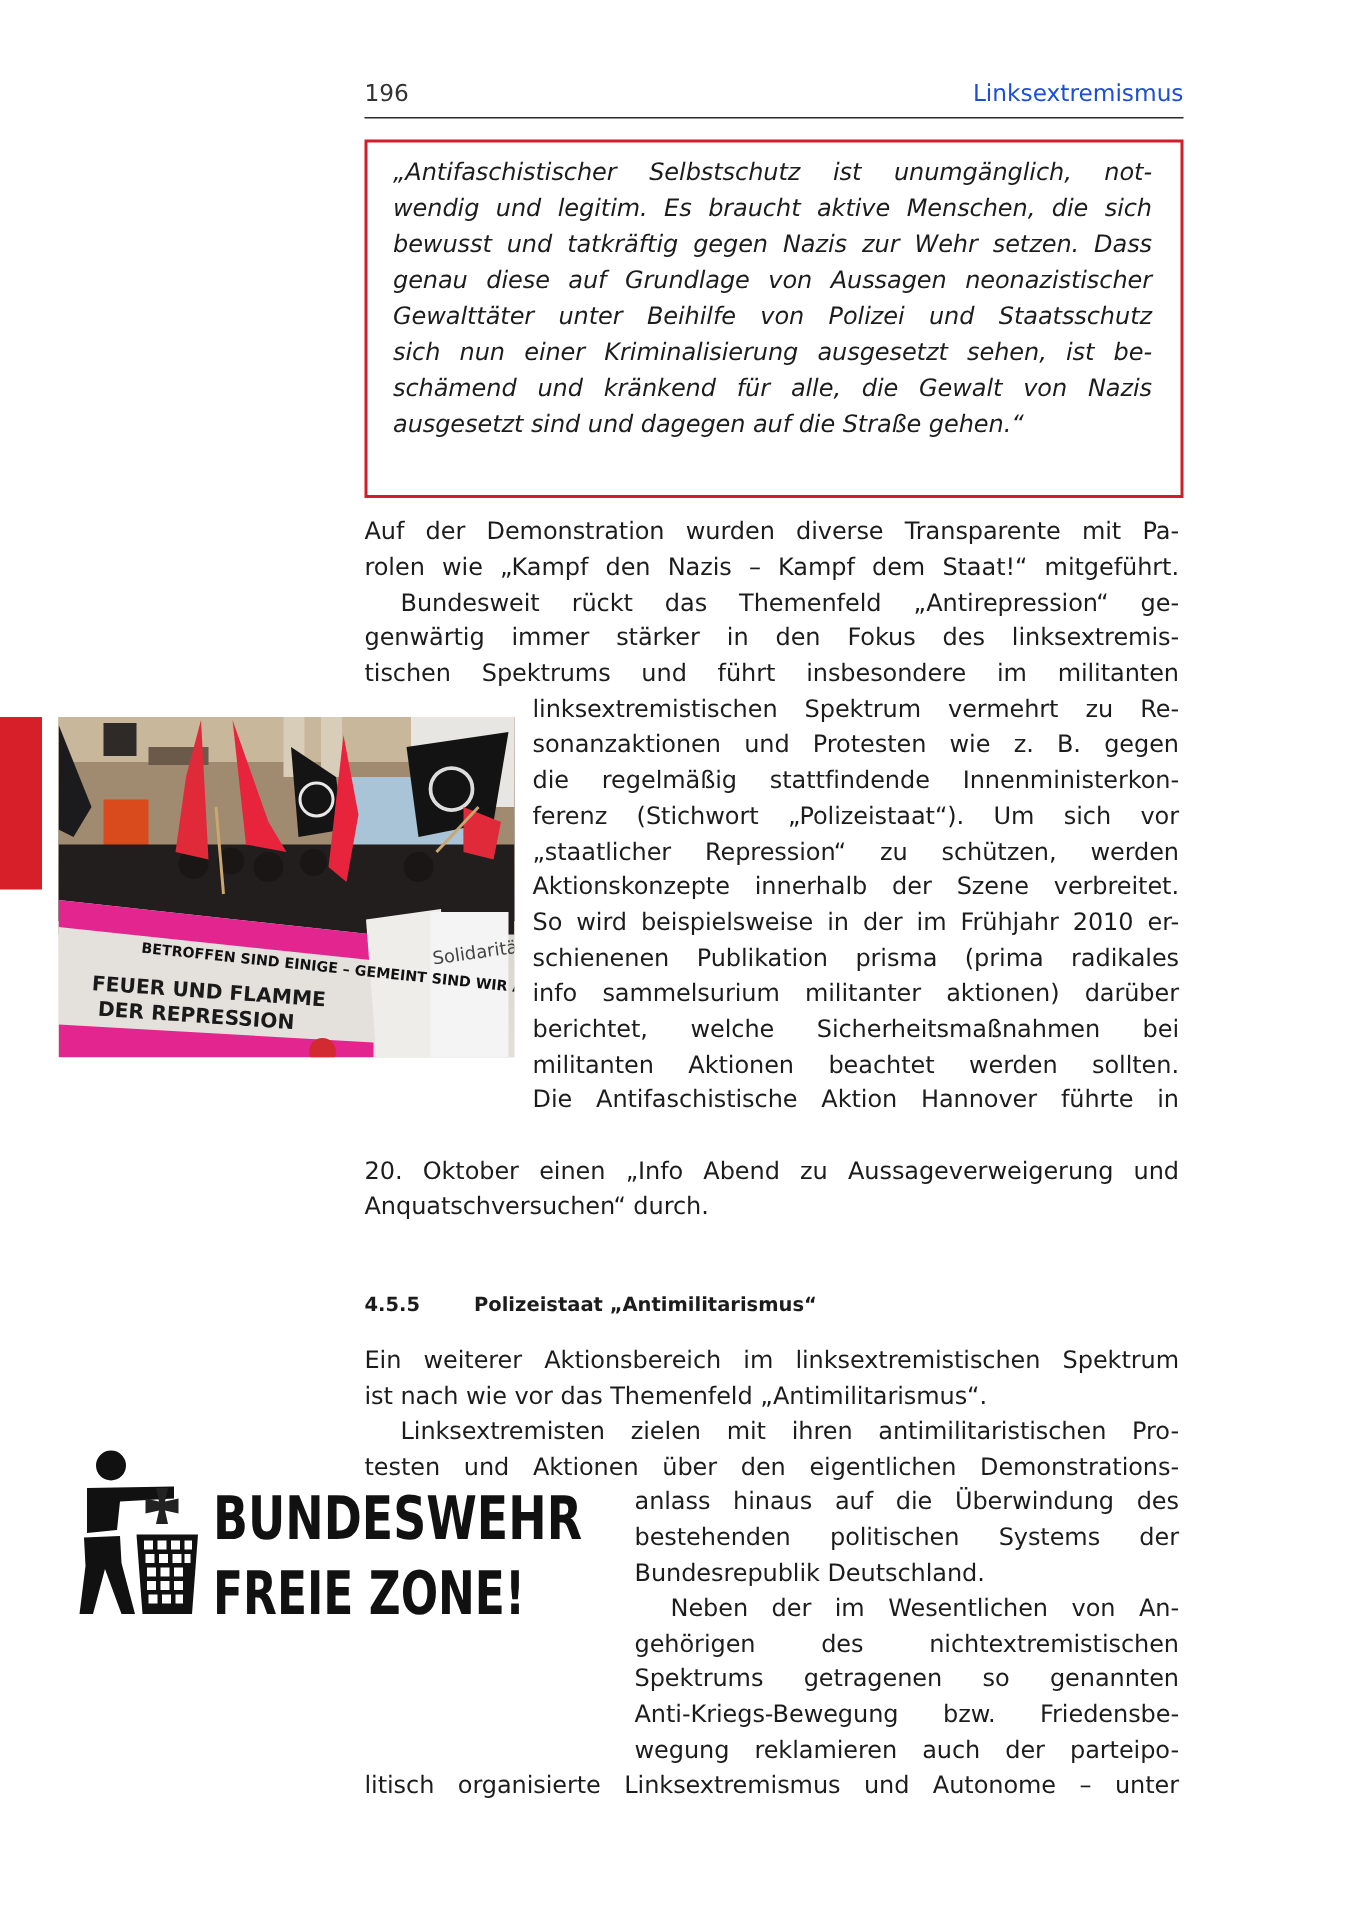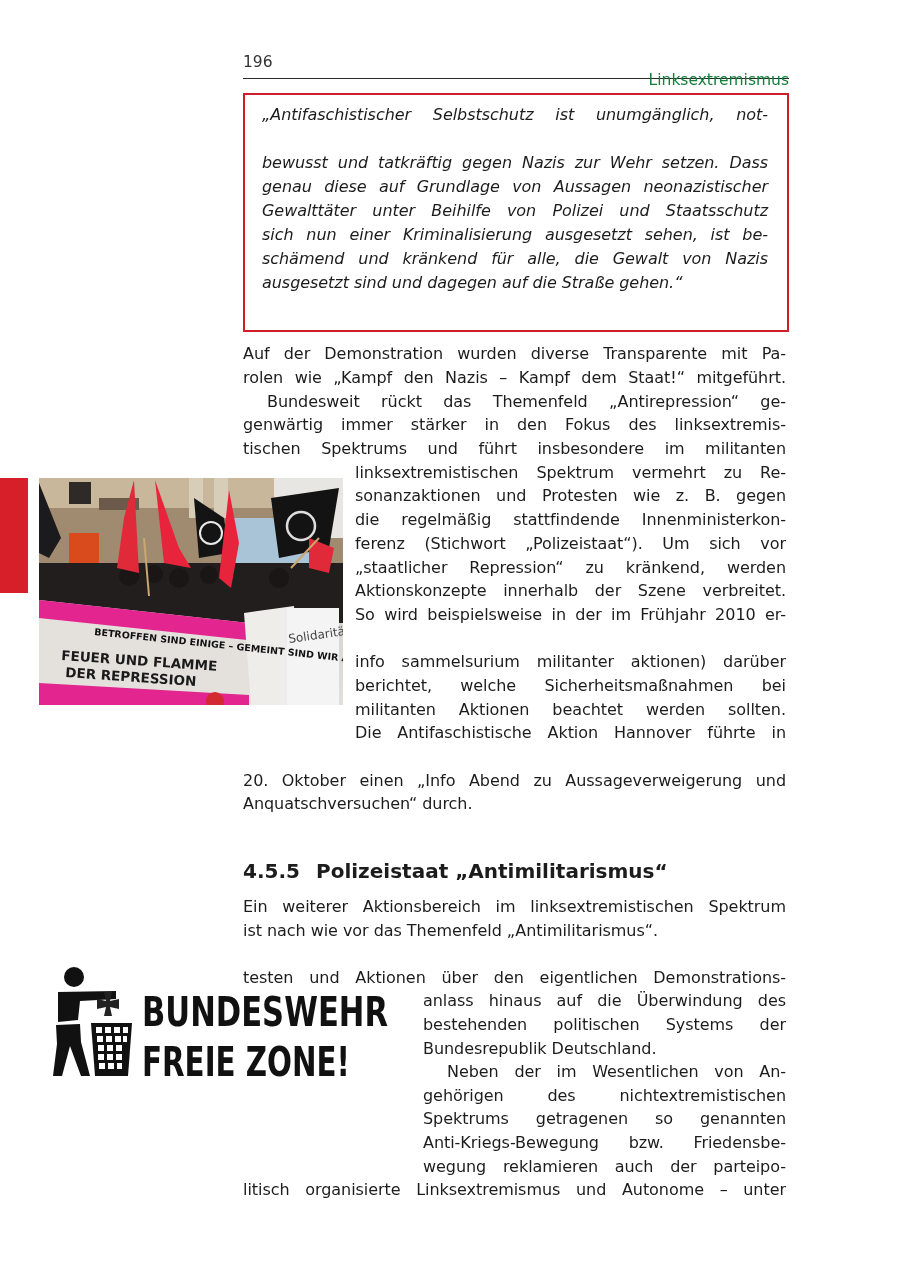--- a/index.html
+++ b/index.html
@@ -3,69 +3,71 @@
 <meta charset="utf-8">
 <style>
   html, body { margin: 0; padding: 0; background: #ffffff; }
   body { width: 900px; height: 1276px; position: relative; overflow: hidden;
          font-family: "DejaVu Sans", "Liberation Sans", sans-serif; color: #1c1c1c; }
   .page { position: absolute; left: 0; top: 0; width: 900px; height: 1276px; }
 
   .running-head { position: absolute; left: 243px; top: 52px; width: 546px; height: 26px;
                   border-bottom: 1.6px solid #2a2a2a; font-size: 15.5px; color: #333; }
   .page-num { position: absolute; left: 0; top: 1px; }
-  .chapter { position: absolute; right: 0; top: 19px; color: #15803d; text-align: right; }
+  .chapter { position: absolute; right: 0; top: 1px; color: #1d4ed8; text-align: right; }
 
   .quote-box { position: absolute; left: 243px; top: 93px; width: 542px; height: 235px;
                border: 2px solid #cf1f2a; }
   .line { position: absolute; white-space: nowrap; font-size: 16px; line-height: 22px;
           letter-spacing: -0.05px; }
   .j { text-align: justify; text-align-last: justify; }
   .it { font-style: italic; }
 
   .red-tab { position: absolute; left: 0; top: 478px; width: 28px; height: 115px; background: #d71f29; }
 
   .photo { position: absolute; left: 39px; top: 478px; width: 304px; height: 227px; overflow: hidden;
            background: linear-gradient(180deg, #b59c7e 0%, #8a7662 20%, #3a3230 45%, #2a2424 60%, #d8d4cf 60%, #e2dfdb 100%); }
 
   .logo { position: absolute; left: 44px; top: 964px; width: 350px; height: 120px; }
 
-  .heading { position: absolute; top: 860px; font-weight: bold; font-size: 20px; line-height: 22px; }
+  .heading { position: absolute; top: 860px; font-weight: bold; font-size: 13px; line-height: 22px; }
 </style>
 </head>
 <body>
 
 <div class="page">
 
   <div class="running-head">
     <span class="page-num">196</span>
     <span class="chapter">Linksextremismus</span>
   </div>
 
   <div class="quote-box"></div>
   <div class="line it j" style="left:262px;top:104px;width:506px">„Antifaschistischer Selbstschutz ist unumgänglich, not-</div>
+  <div class="line it j" style="left:262px;top:128px;width:506px">wendig und legitim. Es braucht aktive Menschen, die sich</div>
   <div class="line it j" style="left:262px;top:152px;width:506px">bewusst und tatkräftig gegen Nazis zur Wehr setzen. Dass</div>
   <div class="line it j" style="left:262px;top:176px;width:506px">genau diese auf Grundlage von Aussagen neonazistischer</div>
   <div class="line it j" style="left:262px;top:200px;width:506px">Gewalttäter unter Beihilfe von Polizei und Staatsschutz</div>
   <div class="line it j" style="left:262px;top:224px;width:506px">sich nun einer Kriminalisierung ausgesetzt sehen, ist be-</div>
   <div class="line it j" style="left:262px;top:248px;width:506px">schämend und kränkend für alle, die Gewalt von Nazis</div>
   <div class="line it" style="left:262px;top:272px">ausgesetzt sind und dagegen auf die Straße gehen.“</div>
 
   <div class="line j" style="left:243px;top:343px;width:543px">Auf der Demonstration wurden diverse Transparente mit Pa-</div>
   <div class="line j" style="left:243px;top:367px;width:543px">rolen wie „Kampf den Nazis – Kampf dem Staat!“ mitgeführt.</div>
   <div class="line j" style="left:267px;top:391px;width:519px">Bundesweit rückt das Themenfeld „Antirepression“ ge-</div>
   <div class="line j" style="left:243px;top:438px;width:543px">tischen Spektrums und führt insbesondere im militanten</div>
   <div class="line j" style="left:243px;top:414px;width:543px">genwärtig immer stärker in den Fokus des linksextremis-</div>
   <div class="line j" style="left:355px;top:462px;width:431px">linksextremistischen Spektrum vermehrt zu Re-</div>
   <div class="line j" style="left:355px;top:485px;width:431px">sonanzaktionen und Protesten wie z. B. gegen</div>
   <div class="line j" style="left:355px;top:509px;width:431px">die regelmäßig stattfindende Innenministerkon-</div>
   <div class="line j" style="left:355px;top:533px;width:431px">ferenz (Stichwort „Polizeistaat“). Um sich vor</div>
-  <div class="line j" style="left:355px;top:557px;width:431px">„staatlicher Repression“ zu kränkend, werden</div>
+  <div class="line j" style="left:355px;top:557px;width:431px">„staatlicher Repression“ zu schützen, werden</div>
   <div class="line j" style="left:355px;top:580px;width:431px">Aktionskonzepte innerhalb der Szene verbreitet.</div>
   <div class="line j" style="left:355px;top:604px;width:431px">So wird beispielsweise in der im Frühjahr 2010 er-</div>
+  <div class="line j" style="left:355px;top:628px;width:431px">schienenen Publikation prisma (prima radikales</div>
   <div class="line j" style="left:355px;top:651px;width:431px">info sammelsurium militanter aktionen) darüber</div>
   <div class="line j" style="left:355px;top:675px;width:431px">berichtet, welche Sicherheitsmaßnahmen bei</div>
   <div class="line j" style="left:355px;top:699px;width:431px">militanten Aktionen beachtet werden sollten.</div>
   <div class="line j" style="left:355px;top:722px;width:431px">Die Antifaschistische Aktion Hannover führte in</div>
   <div class="line j" style="left:243px;top:770px;width:543px">20. Oktober einen „Info Abend zu Aussageverweigerung und</div>
   <div class="line" style="left:243px;top:793px">Anquatschversuchen“ durch.</div>
 
   <div class="red-tab"></div>
 
   <div class="photo">
@@ -111,20 +113,21 @@
       <text x="250" y="165" font-family="DejaVu Sans, sans-serif" font-size="12" fill="#444" transform="rotate(-8 250 165)">Solidarität</text>
       <circle cx="176" cy="223" r="9" fill="#d22a30"></circle>
     </svg>
   </div>
 
   <div class="heading" style="left:243px">4.5.5</div>
   <div class="heading" style="left:316px">Polizeistaat „Antimilitarismus“</div>
 
   <div class="line j" style="left:243px;top:896px;width:543px">Ein weiterer Aktionsbereich im linksextremistischen Spektrum</div>
   <div class="line" style="left:243px;top:920px">ist nach wie vor das Themenfeld „Antimilitarismus“.</div>
+  <div class="line j" style="left:267px;top:943px;width:519px">Linksextremisten zielen mit ihren antimilitaristischen Pro-</div>
   <div class="line j" style="left:243px;top:967px;width:543px">testen und Aktionen über den eigentlichen Demonstrations-</div>
   <div class="line j" style="left:423px;top:990px;width:363px">anlass hinaus auf die Überwindung des</div>
   <div class="line j" style="left:423px;top:1014px;width:363px">bestehenden politischen Systems der</div>
   <div class="line" style="left:423px;top:1038px">Bundesrepublik Deutschland.</div>
   <div class="line j" style="left:447px;top:1061px;width:339px">Neben der im Wesentlichen von An-</div>
   <div class="line j" style="left:423px;top:1085px;width:363px">gehörigen des nichtextremistischen</div>
   <div class="line j" style="left:423px;top:1108px;width:363px">Spektrums getragenen so genannten</div>
   <div class="line j" style="left:423px;top:1132px;width:363px">Anti-Kriegs-Bewegung bzw. Friedensbe-</div>
   <div class="line j" style="left:423px;top:1156px;width:363px">wegung reklamieren auch der parteipo-</div>
   <div class="line j" style="left:243px;top:1179px;width:543px">litisch organisierte Linksextremismus und Autonome – unter</div>

